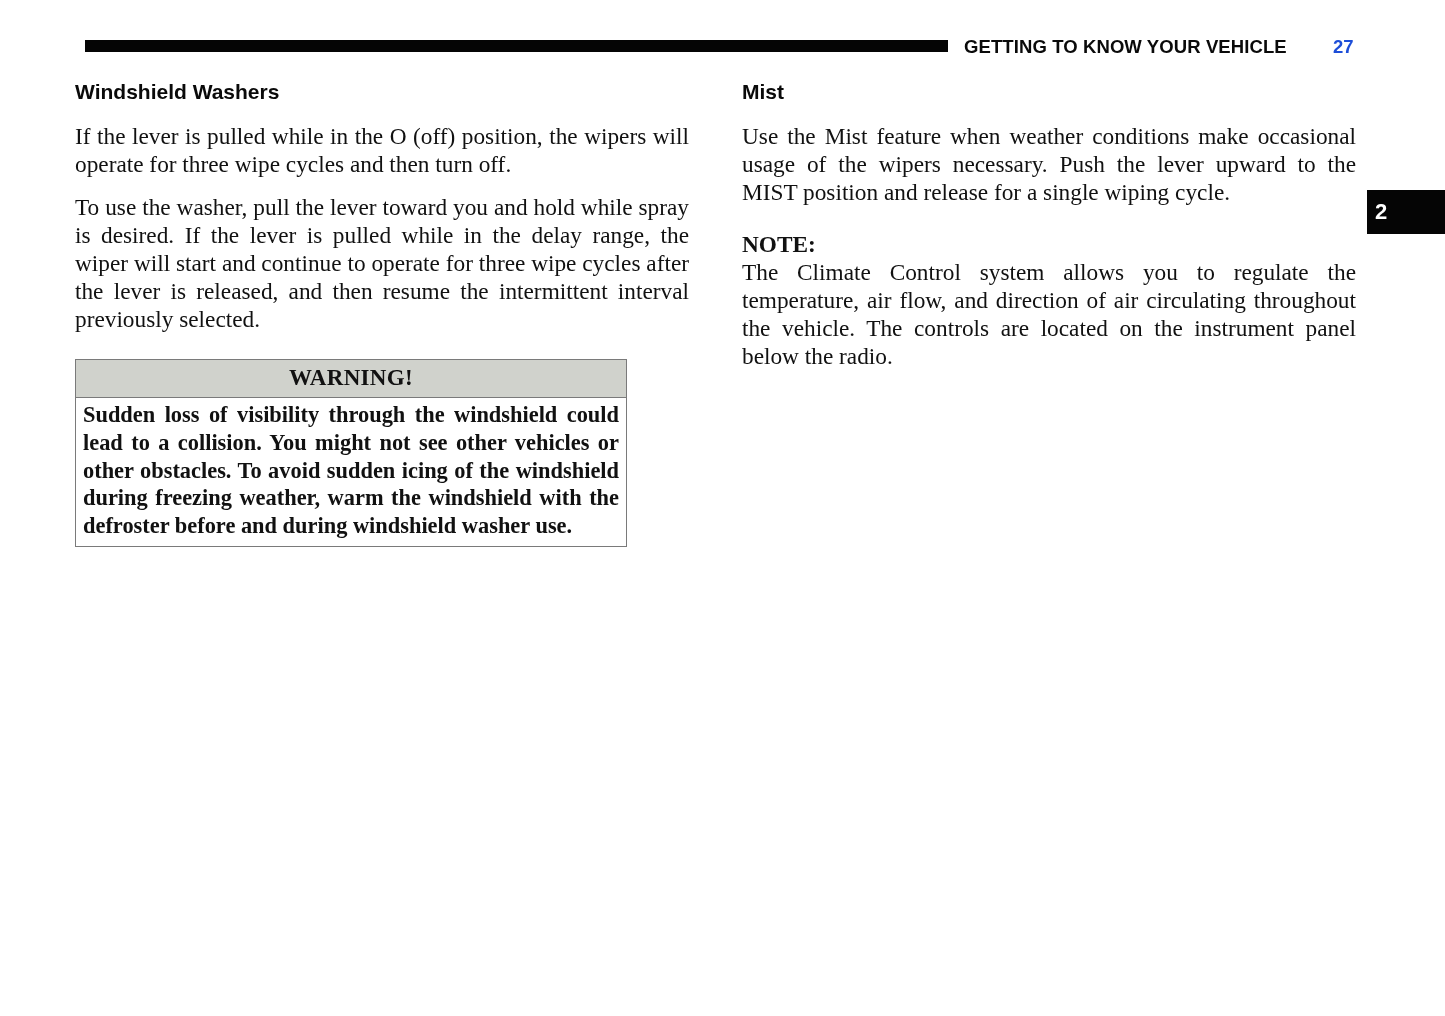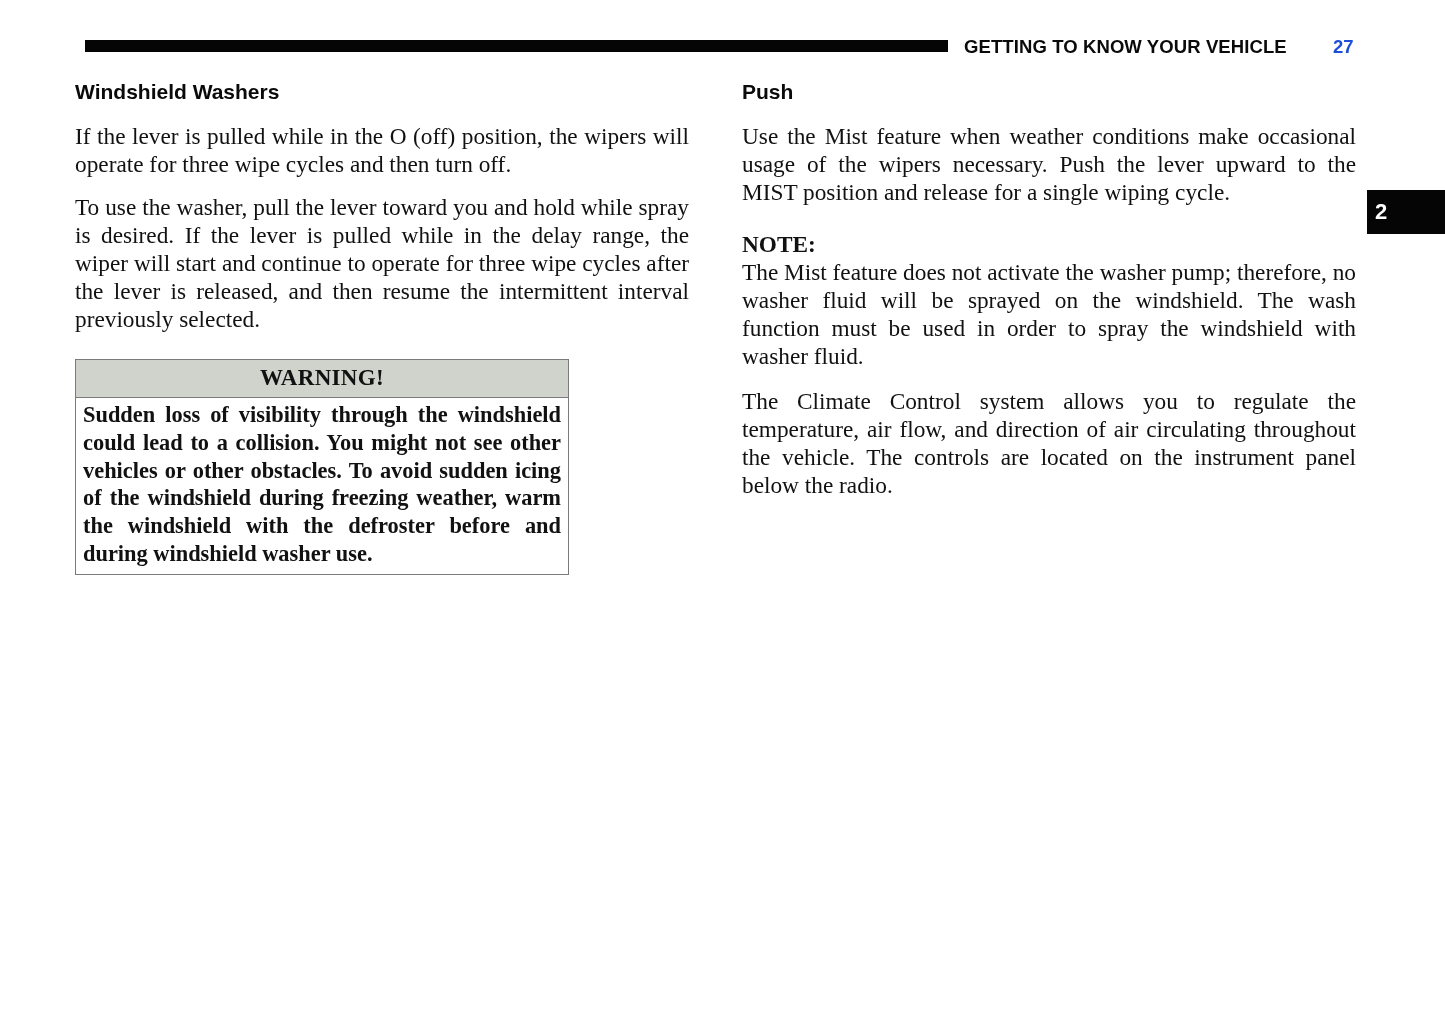--- a/index.html
+++ b/index.html
@@ -98,21 +98,21 @@
     .note-text {
       font-size: 23.3px;
       line-height: 28px;
       text-align: justify;
       margin: 0 0 17px 0;
     }
     .warning-box {
       border: 1px solid #7a7a7a;
       margin-top: 26px;
       box-sizing: border-box;
-      width: 494px;
+      width: 552px;
     }
     .warning-header {
       background: #d0d2cc;
       border-bottom: 1px solid #7a7a7a;
       text-align: center;
       font-weight: bold;
       font-size: 23px;
       line-height: 36px;
       height: 37px;
       letter-spacing: 0.3px;
@@ -140,20 +140,19 @@
   <p class="body-text">If the lever is pulled while in the O (off) position, the wipers will operate for three wipe cycles and then turn off.</p>
   <p class="body-text">To use the washer, pull the lever toward you and hold while spray is desired. If the lever is pulled while in the delay range, the wiper will start and continue to operate for three wipe cycles after the lever is released, and then resume the intermittent interval previously selected.</p>
 
   <div class="warning-box">
     <div class="warning-header">WARNING!</div>
     <div class="warning-body">Sudden loss of visibility through the windshield could lead to a collision. You might not see other vehicles or other obstacles. To avoid sudden icing of the windshield during freezing weather, warm the windshield with the defroster before and during windshield washer use.</div>
   </div>
 </div>
 
 <div class="column col-right">
-  <h3 class="sub-heading">Push</h3>
+  <h3 class="sub-heading">Mist</h3>
   <p class="body-text" style="margin-bottom:24px;">Use the Mist feature when weather conditions make occa­sional usage of the wipers necessary. Push the lever upward to the MIST position and release for a single wiping cycle.</p>
 
   <p class="note-label">NOTE:</p>
-  <p class="note-text">The Mist feature does not activate the washer pump; there­fore, no washer fluid will be sprayed on the windshield. The wash function must be used in order to spray the windshield with washer fluid.</p>
 
   <p class="body-text">The Climate Control system allows you to regulate the temperature, air flow, and direction of air circulating throughout the vehicle. The controls are located on the instrument panel below the radio.</p>
 </div>
 
 </body></html>

